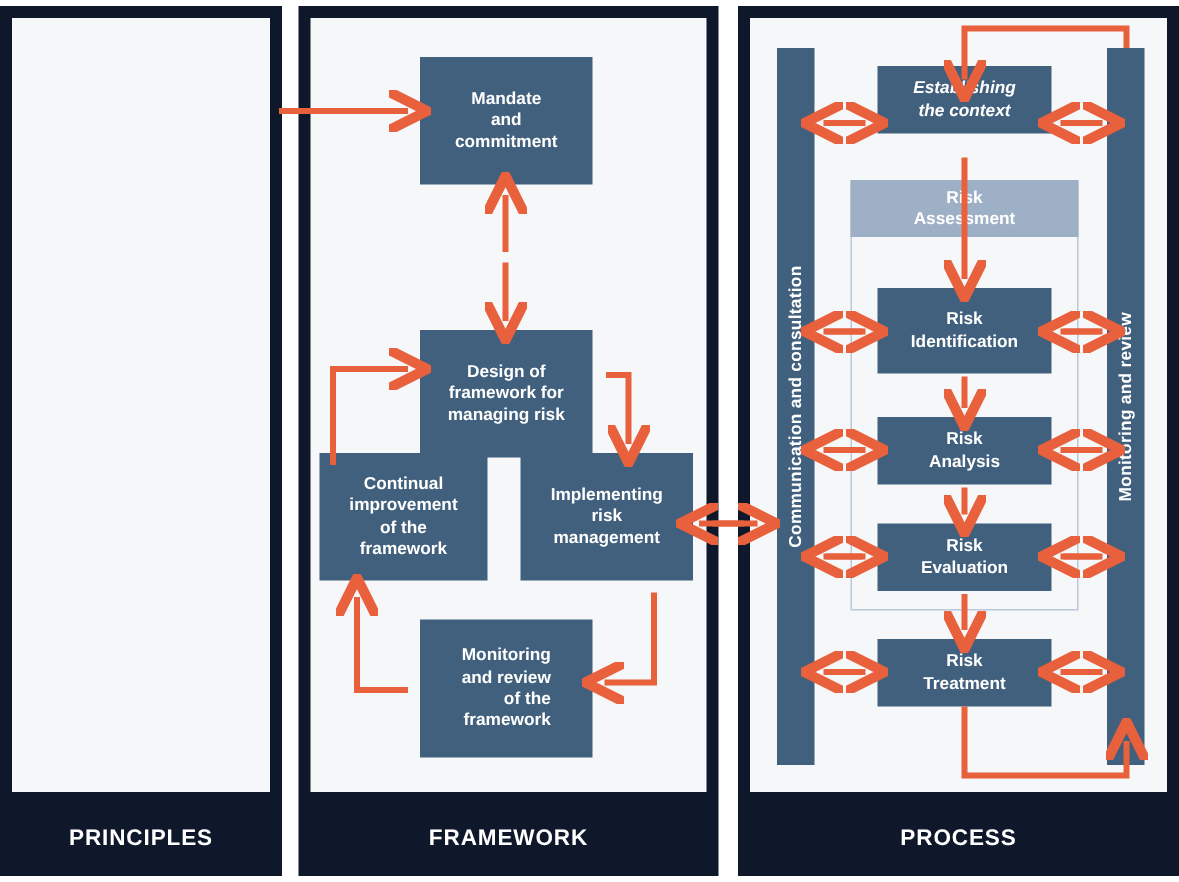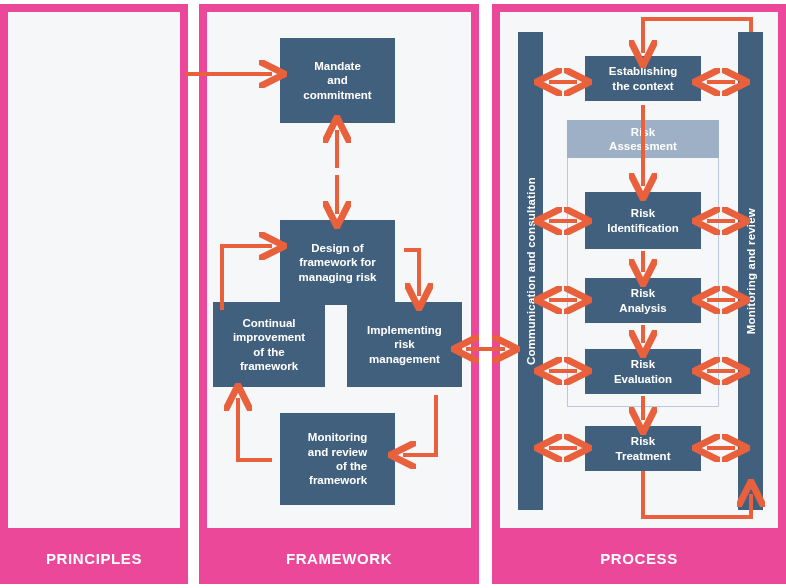--- a/index.html
+++ b/index.html
@@ -1,20 +1,20 @@
 <!DOCTYPE html>
 <html><head>
 <meta charset="utf-8">
 <style>
   html,body{margin:0;padding:0;background:#ffffff;}
   body{width:786px;height:588px;font-family:"Liberation Sans",sans-serif;}
   #stage{position:relative;width:786px;height:588px;overflow:hidden;background:#ffffff;}
 
   
-  .panel{position:absolute;background:#ec4899;box-sizing:border-box;}
+  .panel{position:absolute;background:#0f172a;box-sizing:border-box;}
   .panel-inner{position:absolute;background:#f5f7f9;}
   .panel-label{position:absolute;left:0;right:0;bottom:0;display:flex;align-items:center;
     justify-content:center;color:#ffffff;font-weight:bold;font-size:15px;letter-spacing:.6px;}
 
   
   .node{position:absolute;background:#41607d;color:#ffffff;display:flex;align-items:center;
     justify-content:center;text-align:center;font-weight:bold;font-size:11.5px;line-height:1.25;
     box-sizing:border-box;padding:2px;}
   .node.light{background:#9db0c6;}
 
@@ -74,21 +74,21 @@
   <div class="vbar" style="left:518px;top:32px;width:25px;height:478px;">
     <span>Communication and consultation</span>
   </div>
   <div class="vbar" style="left:738px;top:32px;width:25px;height:478px;">
     <span>Monitoring and review</span>
   </div>
 
   <div class="ra-box" style="left:567px;top:120px;width:152px;height:287px;"></div>
   <div class="node light" style="left:567px;top:120px;width:152px;height:38px;">Risk<br>Assessment</div>
 
-  <div class="node" style="left:585px;top:56px;width:116px;height:45px;">Establishing<br>the context</div>
+  <div class="node" style="left:585px;top:44px;width:116px;height:45px;font-style:italic;">Establishing<br>the context</div>
   <div class="node" style="left:585px;top:192px;width:116px;height:57px;">Risk<br>Identification</div>
   <div class="node" style="left:585px;top:278px;width:116px;height:45px;">Risk<br>Analysis</div>
   <div class="node" style="left:585px;top:349px;width:116px;height:45px;">Risk<br>Evaluation</div>
   <div class="node" style="left:585px;top:426px;width:116px;height:45px;">Risk<br>Treatment</div>
 
   <svg class="arrows" viewBox="0 0 786 588">
     <defs>
       <marker id="ah" markerWidth="7" markerHeight="7" refX="3.2" refY="3.5" orient="auto">
         <path d="M0.2,0.4 L6.4,3.5 L0.2,6.6" fill="none" stroke="#e8613c" stroke-width="1.7" stroke-linecap="round" stroke-linejoin="round"></path>
       </marker>

